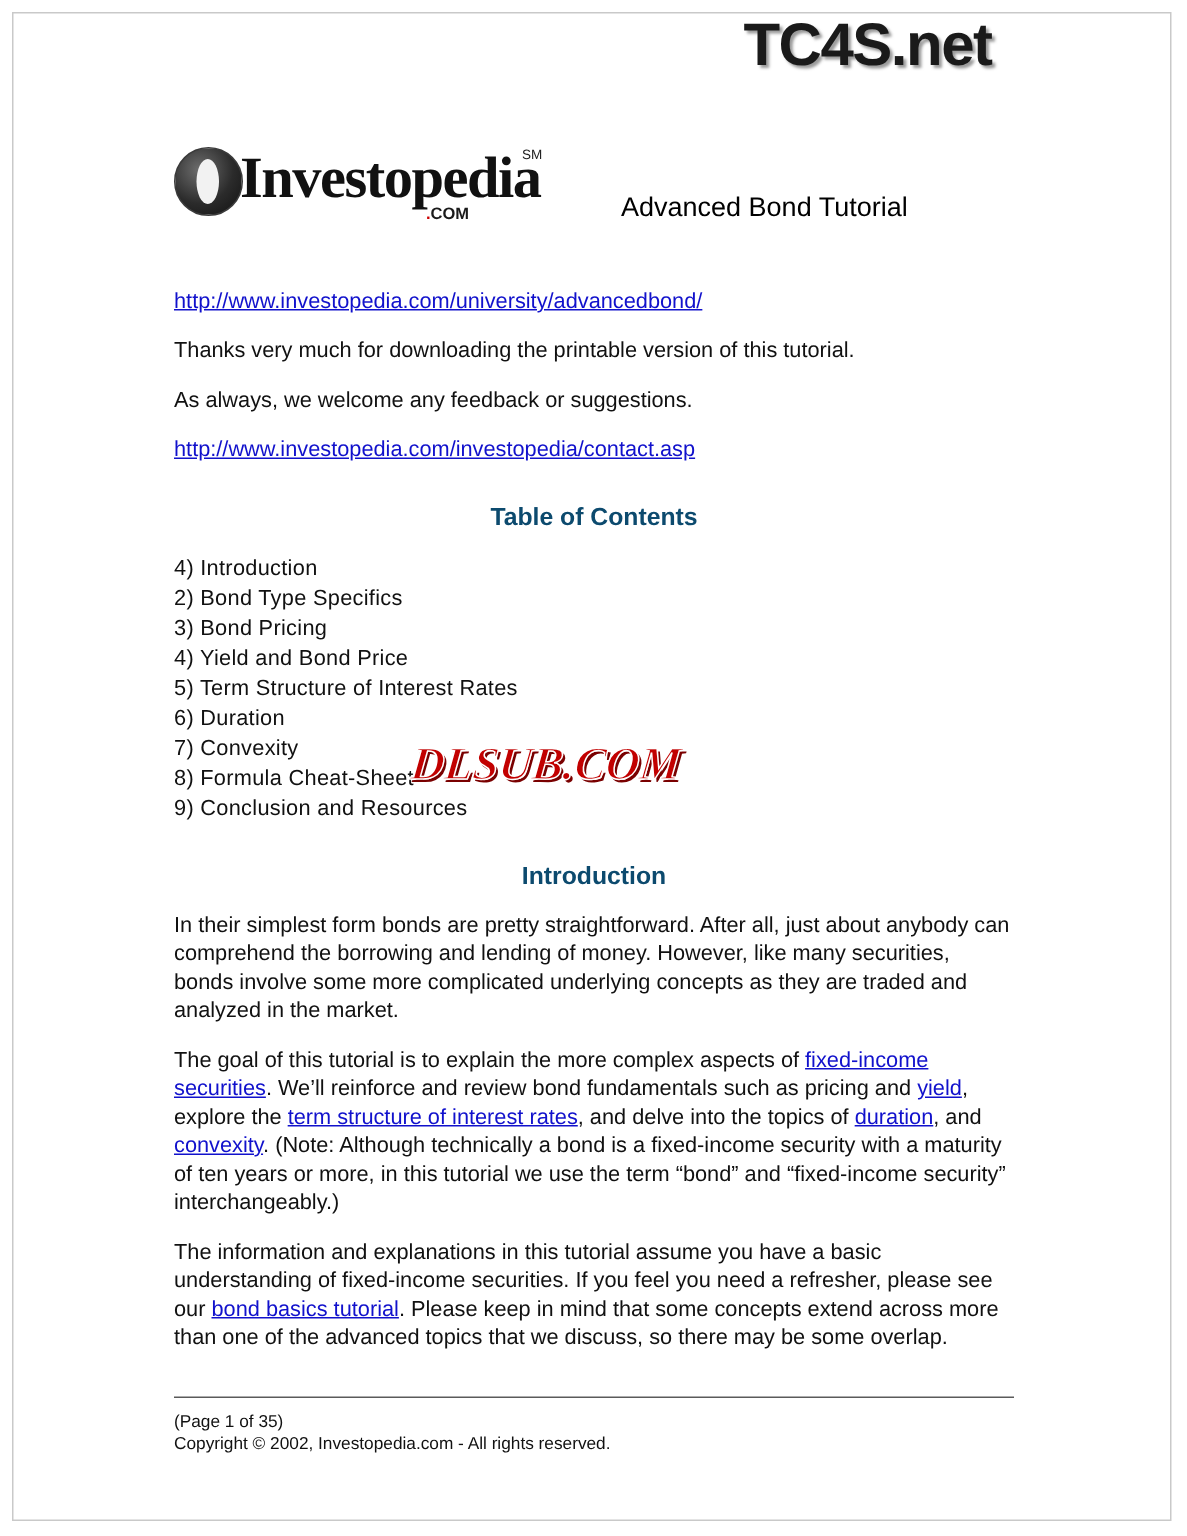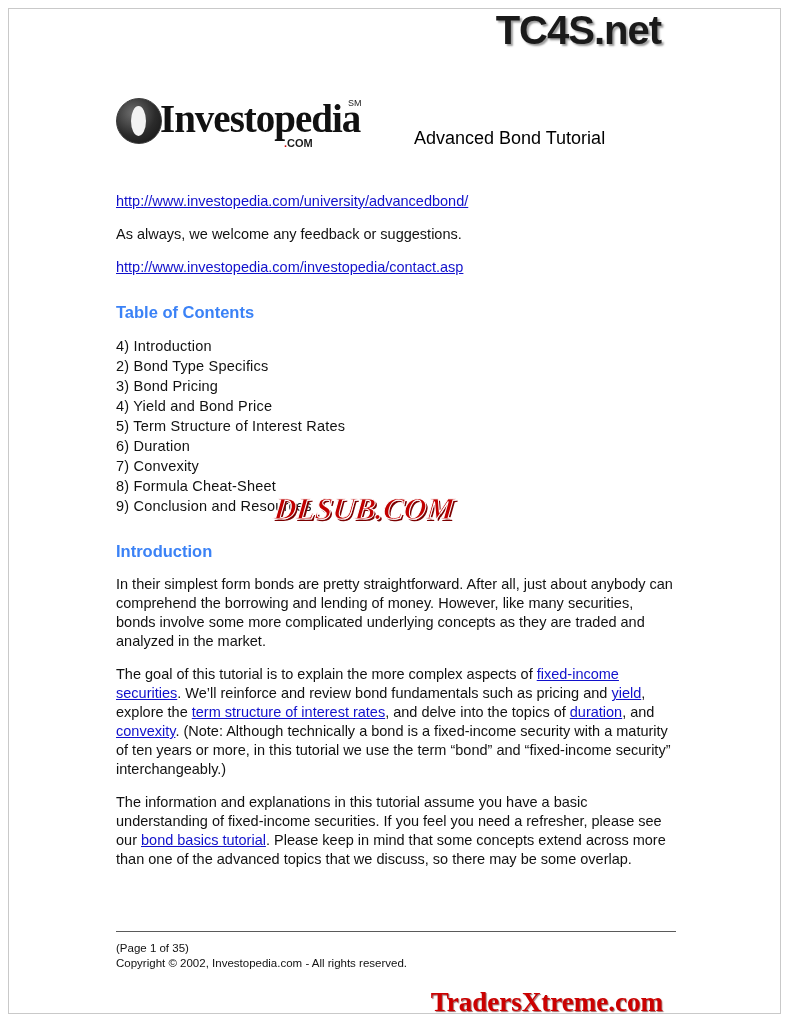--- a/index.html
+++ b/index.html
@@ -161,21 +161,22 @@
   a.link {
     color: #1111cc;
     margin-top: 36px;
   }
   .tight { margin-bottom: 2px; }
 
   h2.section {
     font-size: 16.5px;
     font-weight: bold;
     margin: 26px 0 14px 0;
-    color: #3b82f6;
+    color: #0c4a6e;
+    text-align: center;
   }
   .toc {
     margin: 0;
     padding: 0;
     list-style: none;
   }
   .toc li {
     font-size: 14.5px;
     line-height: 20px;
     letter-spacing: 0.2px;
@@ -225,20 +226,21 @@
       <div class="logo-dotcom"><span class="dot">.</span><span>COM</span></div>
     </div>
     <div class="doc-title">Advanced Bond Tutorial</div>
   </div>
 
   <div class="content">
 
     <p class="tight">
       <a class="link" href="#">http://www.investopedia.com/university/advancedbond/</a>
     </p>
+    <p>Thanks very much for downloading the printable version of this tutorial.</p>
 
     <p class="tight">As always, we welcome any feedback or suggestions.</p>
     <p>
       <a class="link" href="#">http://www.investopedia.com/investopedia/contact.asp</a>
     </p>
 
     <h2 class="section">Table of Contents</h2>
 
     <ul class="toc">
       <li>4) Introduction</li>
@@ -263,15 +265,14 @@
   </div>
 
   <div class="wm-mid">DLSUB.COM</div>
 
   <div class="footer-rule"></div>
   <div class="footer">
     <div>(Page 1 of 35)</div>
     <div>Copyright © 2002, Investopedia.com - All rights reserved.</div>
   </div>
 
-  <div class="wm-bottom">TradersXtreme.com</div>
 
 </div>
 
 </body></html>

